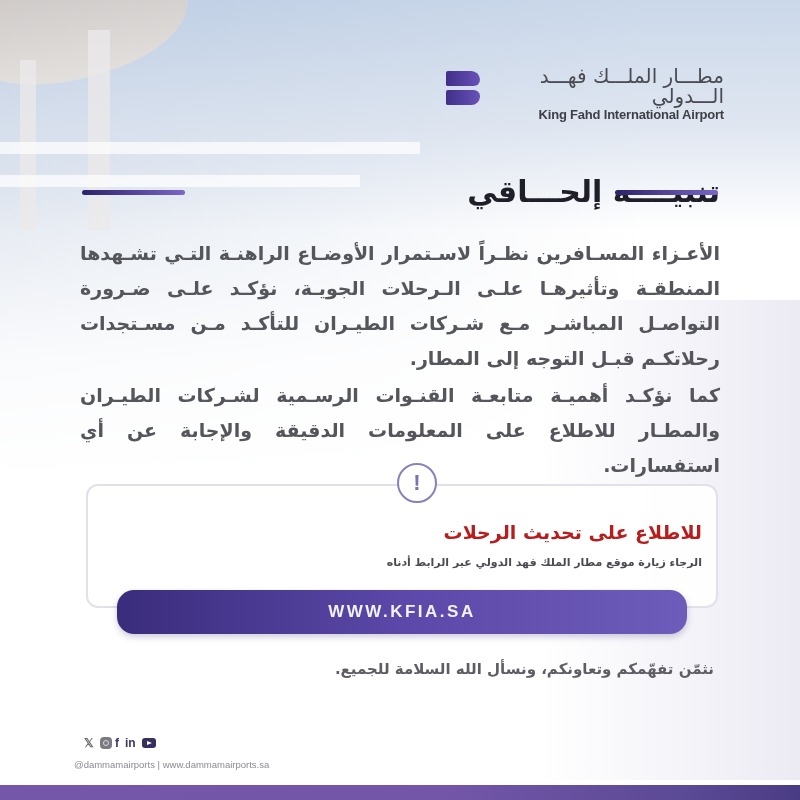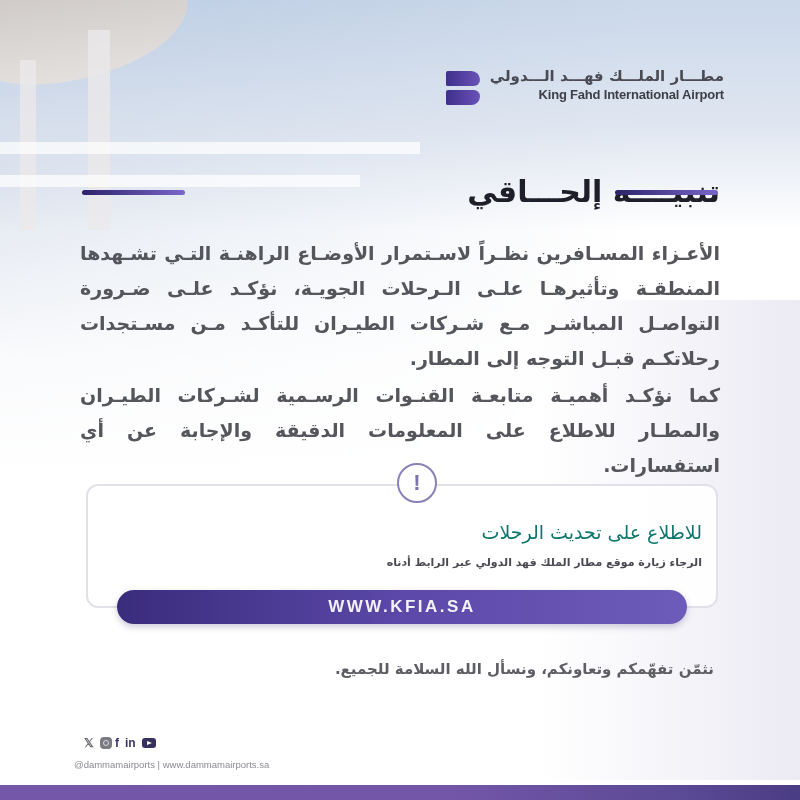--- a/index.html
+++ b/index.html
@@ -39,21 +39,21 @@
       display: flex; align-items: center;
     }
     .logo-mark { width: 40px; height: 40px; position: relative; }
     .logo-mark .bar1, .logo-mark .bar2 {
       position: absolute; left: 2px; width: 34px; height: 15px;
       background: linear-gradient(90deg, #3f2f8a, #6a52b8);
     }
     .logo-mark .bar1 { top: 3px; border-radius: 3px 14px 10px 3px; }
     .logo-mark .bar2 { top: 22px; border-radius: 3px 10px 14px 3px; }
     .logo-text { position: absolute; left: 44px; top: 0; width: 236px; text-align: right; }
-    .logo-ar { direction: rtl; font-size: 15px; font-weight: bold; color: #4a4a52; line-height: 20px; }
+    .logo-ar { direction: rtl; font-size: 20px; font-weight: normal; color: #4a4a52; line-height: 20px; }
     .logo-en { font-family: "Liberation Sans", sans-serif; font-size: 13px; font-weight: bold; color: #3e3e46; line-height: 18px; letter-spacing: -0.2px; }
 
     .title-row { position: absolute; left: 80px; top: 170px; width: 640px; height: 44px; }
     .title-line {
       position: absolute; top: 20px; width: 103px; height: 5px; border-radius: 3px;
       background: linear-gradient(90deg, #2c2369, #7a66c9);
     }
     .title-line.left { left: 2px; }
     .title-line.right { right: 2px; }
     .title {
@@ -74,28 +74,28 @@
     }
     .alert-circle {
       position: absolute; left: 397px; top: 463px; width: 40px; height: 40px; border-radius: 50%;
       border: 2.5px solid #8b80b8; background: #ffffff;
       display: flex; align-items: center; justify-content: center;
       color: #7d72ad; font-size: 22px; font-weight: bold;
       font-family: "Liberation Sans", sans-serif;
     }
     .card-title {
       position: absolute; right: 98px; top: 518px; direction: rtl;
-      font-size: 19px; font-weight: normal; color: #0f766e; line-height: 28px;
+      font-size: 19px; font-weight: bold; color: #b91c1c; line-height: 28px;
     }
     .card-sub {
       position: absolute; right: 98px; top: 550px; direction: rtl;
       font-size: 11px; font-weight: bold; color: #4a4a52; line-height: 26px;
     }
     .url-pill {
-      position: absolute; left: 117px; top: 590px; width: 570px; height: 34px; border-radius: 17px;
+      position: absolute; left: 117px; top: 590px; width: 570px; height: 44px; border-radius: 17px;
       background: linear-gradient(90deg, #3a2c7c 0%, #5b48a8 50%, #6e5cba 100%);
       box-shadow: 0 3px 6px rgba(60,50,110,0.25);
       display: flex; align-items: center; justify-content: center;
       color: #f2f2f6; font-family: "Liberation Sans", sans-serif; font-weight: bold;
       font-size: 17px; letter-spacing: 2.5px; text-decoration: none;
     }
 
     .closing {
       position: absolute; right: 86px; top: 652px; direction: rtl;
       font-size: 15px; font-weight: bold; color: #5d5d64; line-height: 34px;

